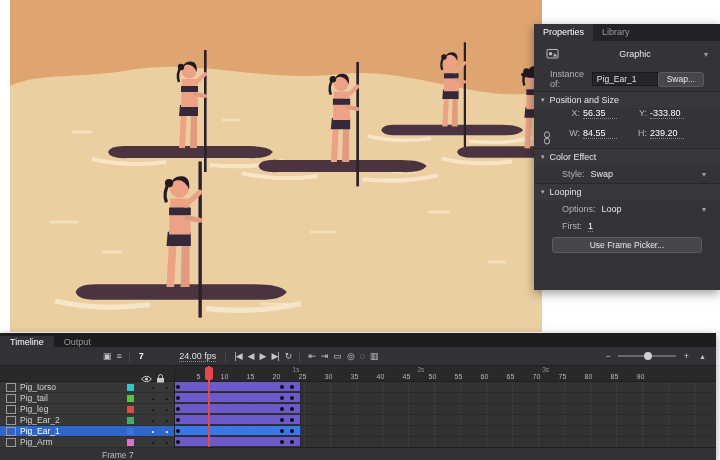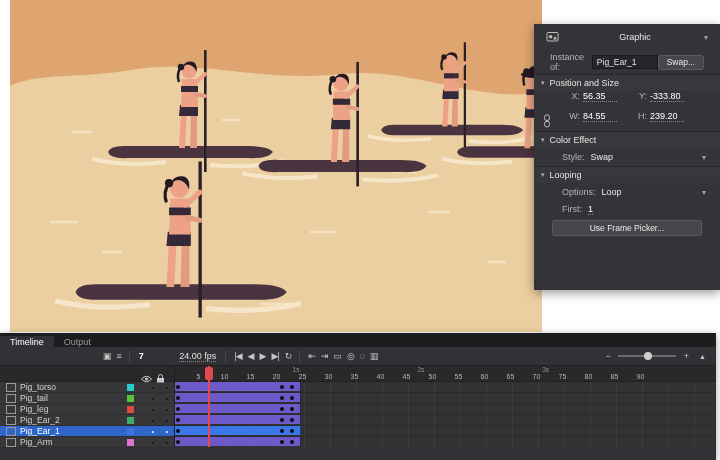--- a/index.html
+++ b/index.html
@@ -132,20 +132,24 @@
     <use href="#paddler" transform="translate(440,130) scale(0.86)"></use>
     <use href="#paddler" transform="translate(523,152) scale(0.95)"></use>
     <use href="#paddler" transform="translate(168,292) scale(1.28)"></use>
     <g>
       <ellipse cx="524" cy="74.5" rx="13" ry="3.6" fill="#241a22"></ellipse>
       <path d="M517,74 a7,6 0 0 1 14,0 Z" fill="#241a22"></path>
     </g>
   </svg>
 
   <div class="props">
+    <div class="props-tabs">
+      <div class="ptab active">Properties</div>
+      <div class="ptab">Library</div>
+    </div>
 
     <div class="prow symbol-row">
       <span>
         <svg width="13" height="13" viewBox="0 0 13 13">
           <rect x="1" y="2.5" width="11" height="8.5" rx="1" fill="none" stroke="#bdbdbd"></rect>
           <circle cx="4.6" cy="6.7" r="1.8" fill="#bdbdbd"></circle>
           <path d="M7,9.5 L9,6 L11,9.5 Z" fill="#bdbdbd"></path>
         </svg>
       </span>
       <div class="pdrop">
@@ -376,14 +380,17 @@
                 <span class="kf" style="left: 0.6px;"></span>
                 <span class="kf" style="left: 104.6px;"></span>
                 <span class="kf" style="left: 115px;"></span>
               </div>
             </div>
           </div>
         <div class="ph-line" id="ph-line" style="left: 33.05px; background: rgb(229, 73, 77);"></div>
       </div>
     </div>
 
+    <div class="tl-status">
+      <span>Frame 7</span>
+    </div>
   </div>
 </div>
 
 </body></html>

